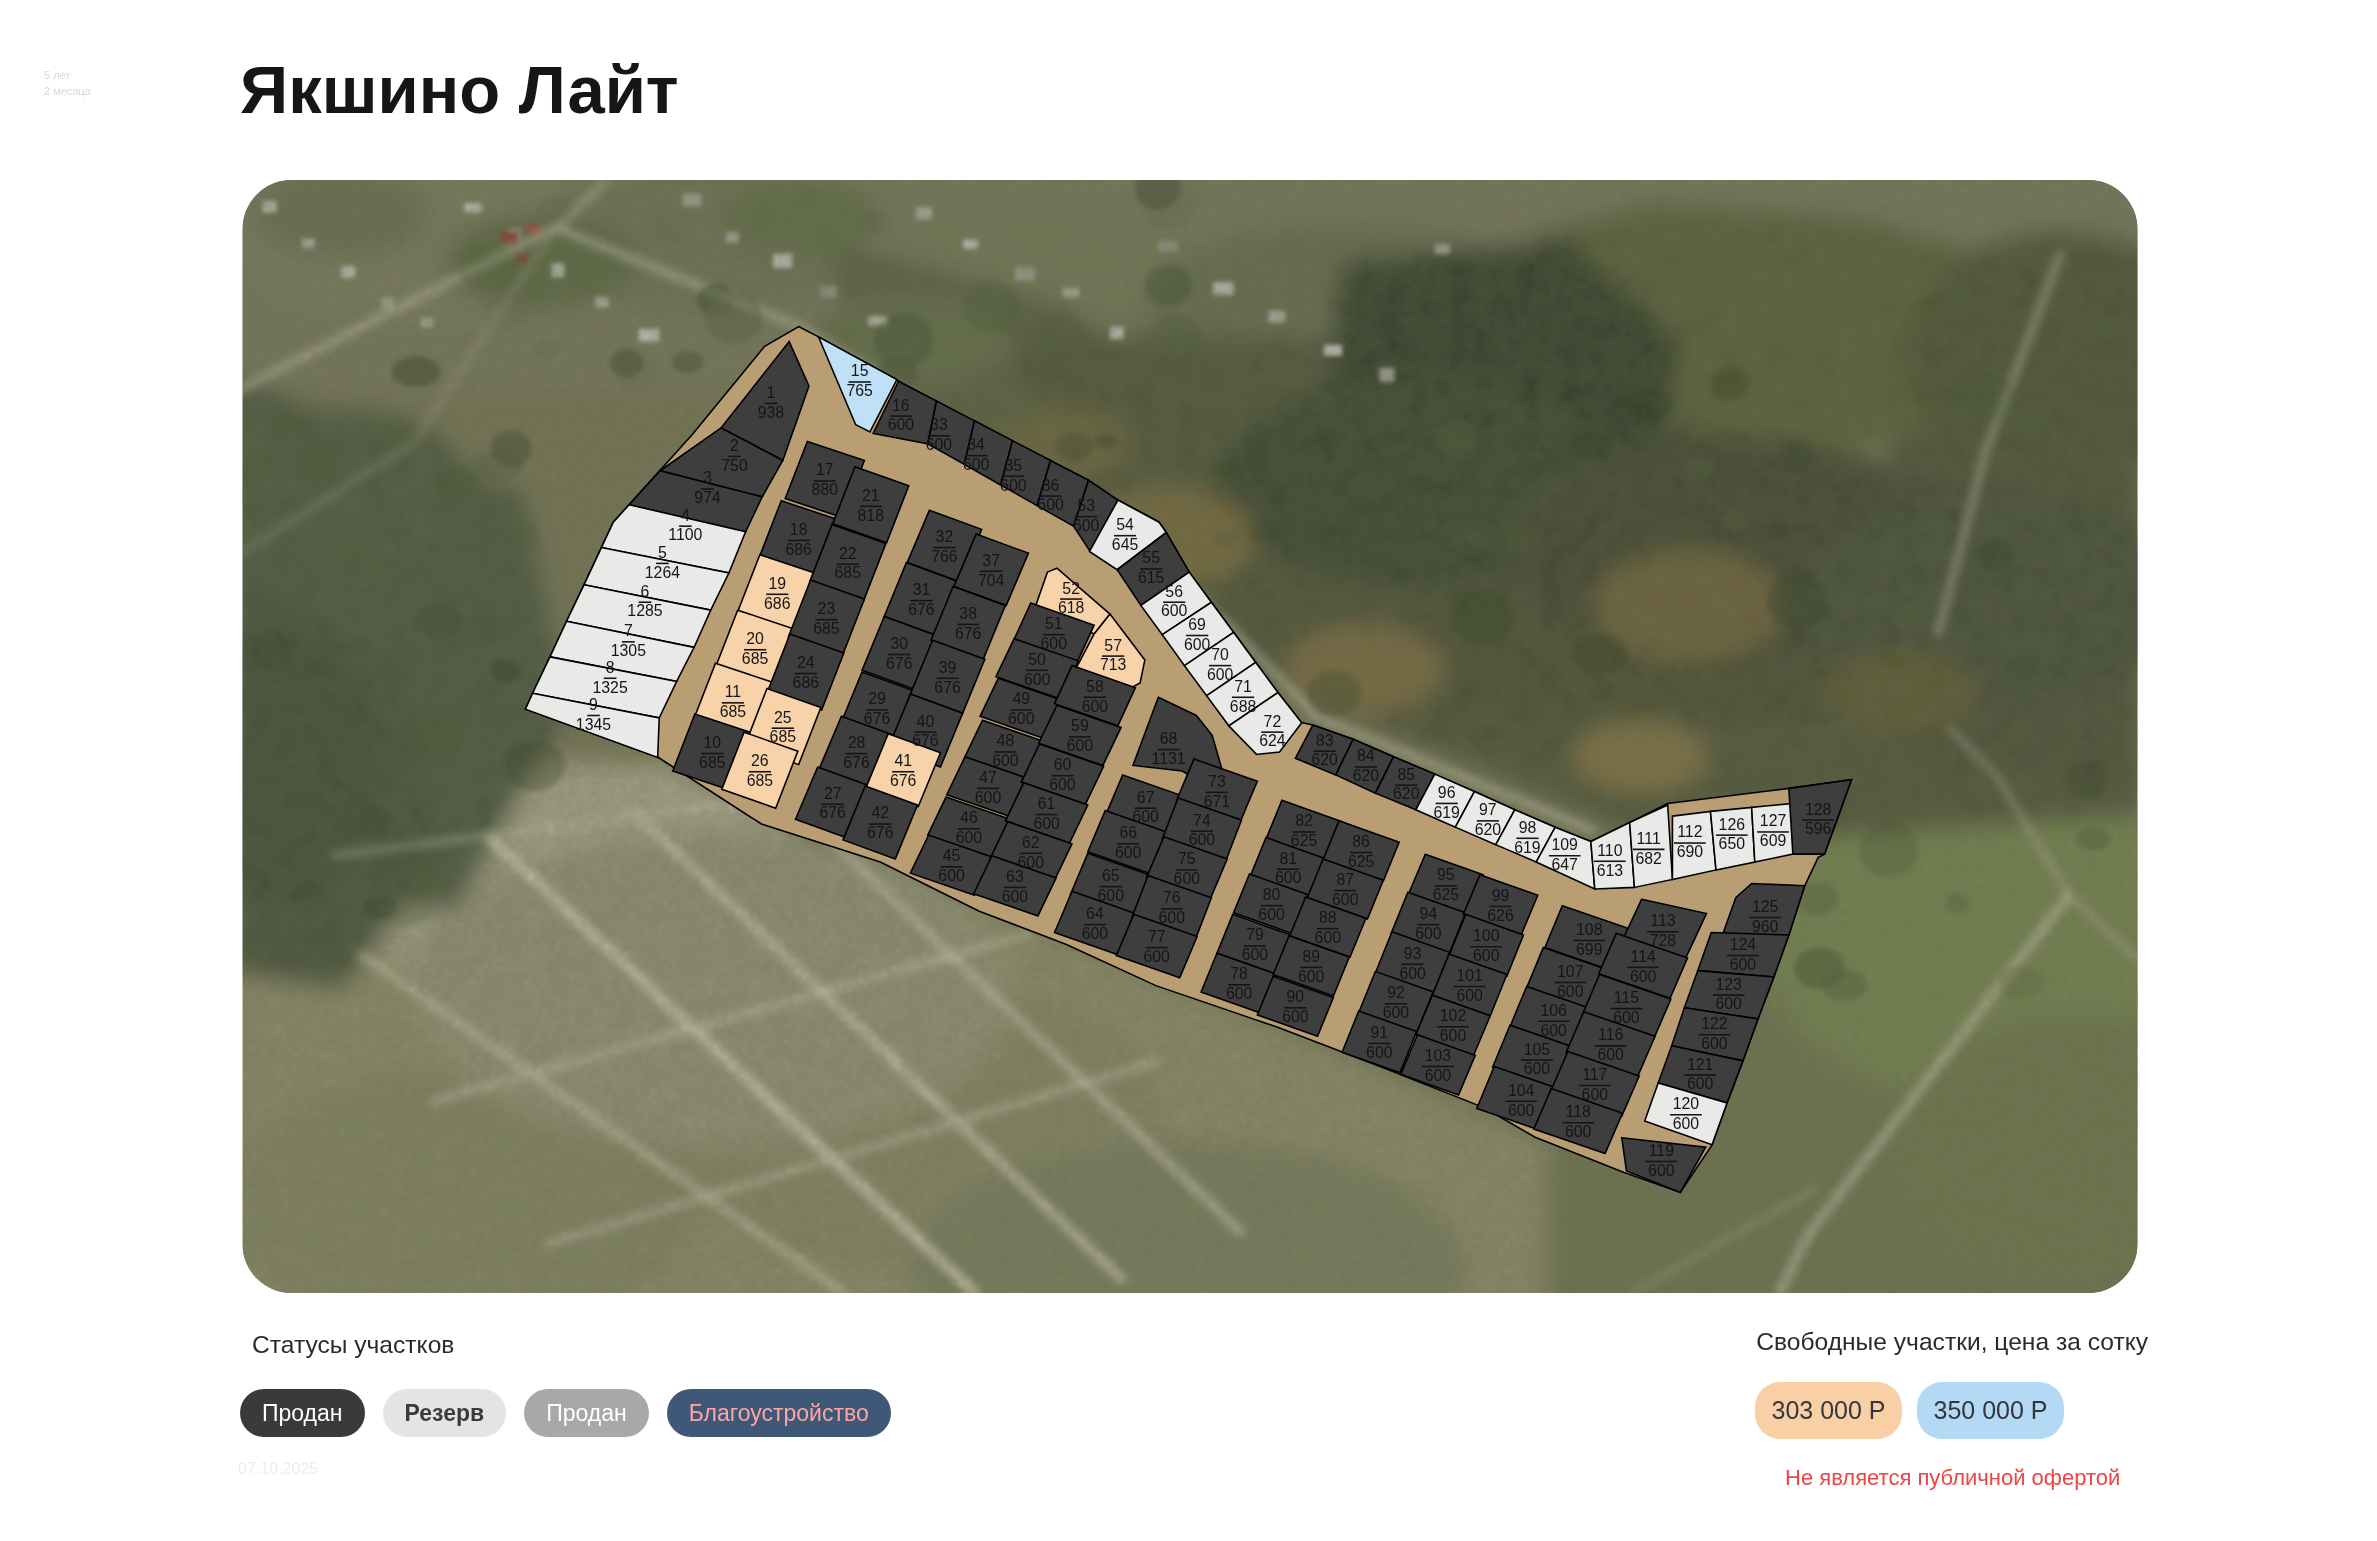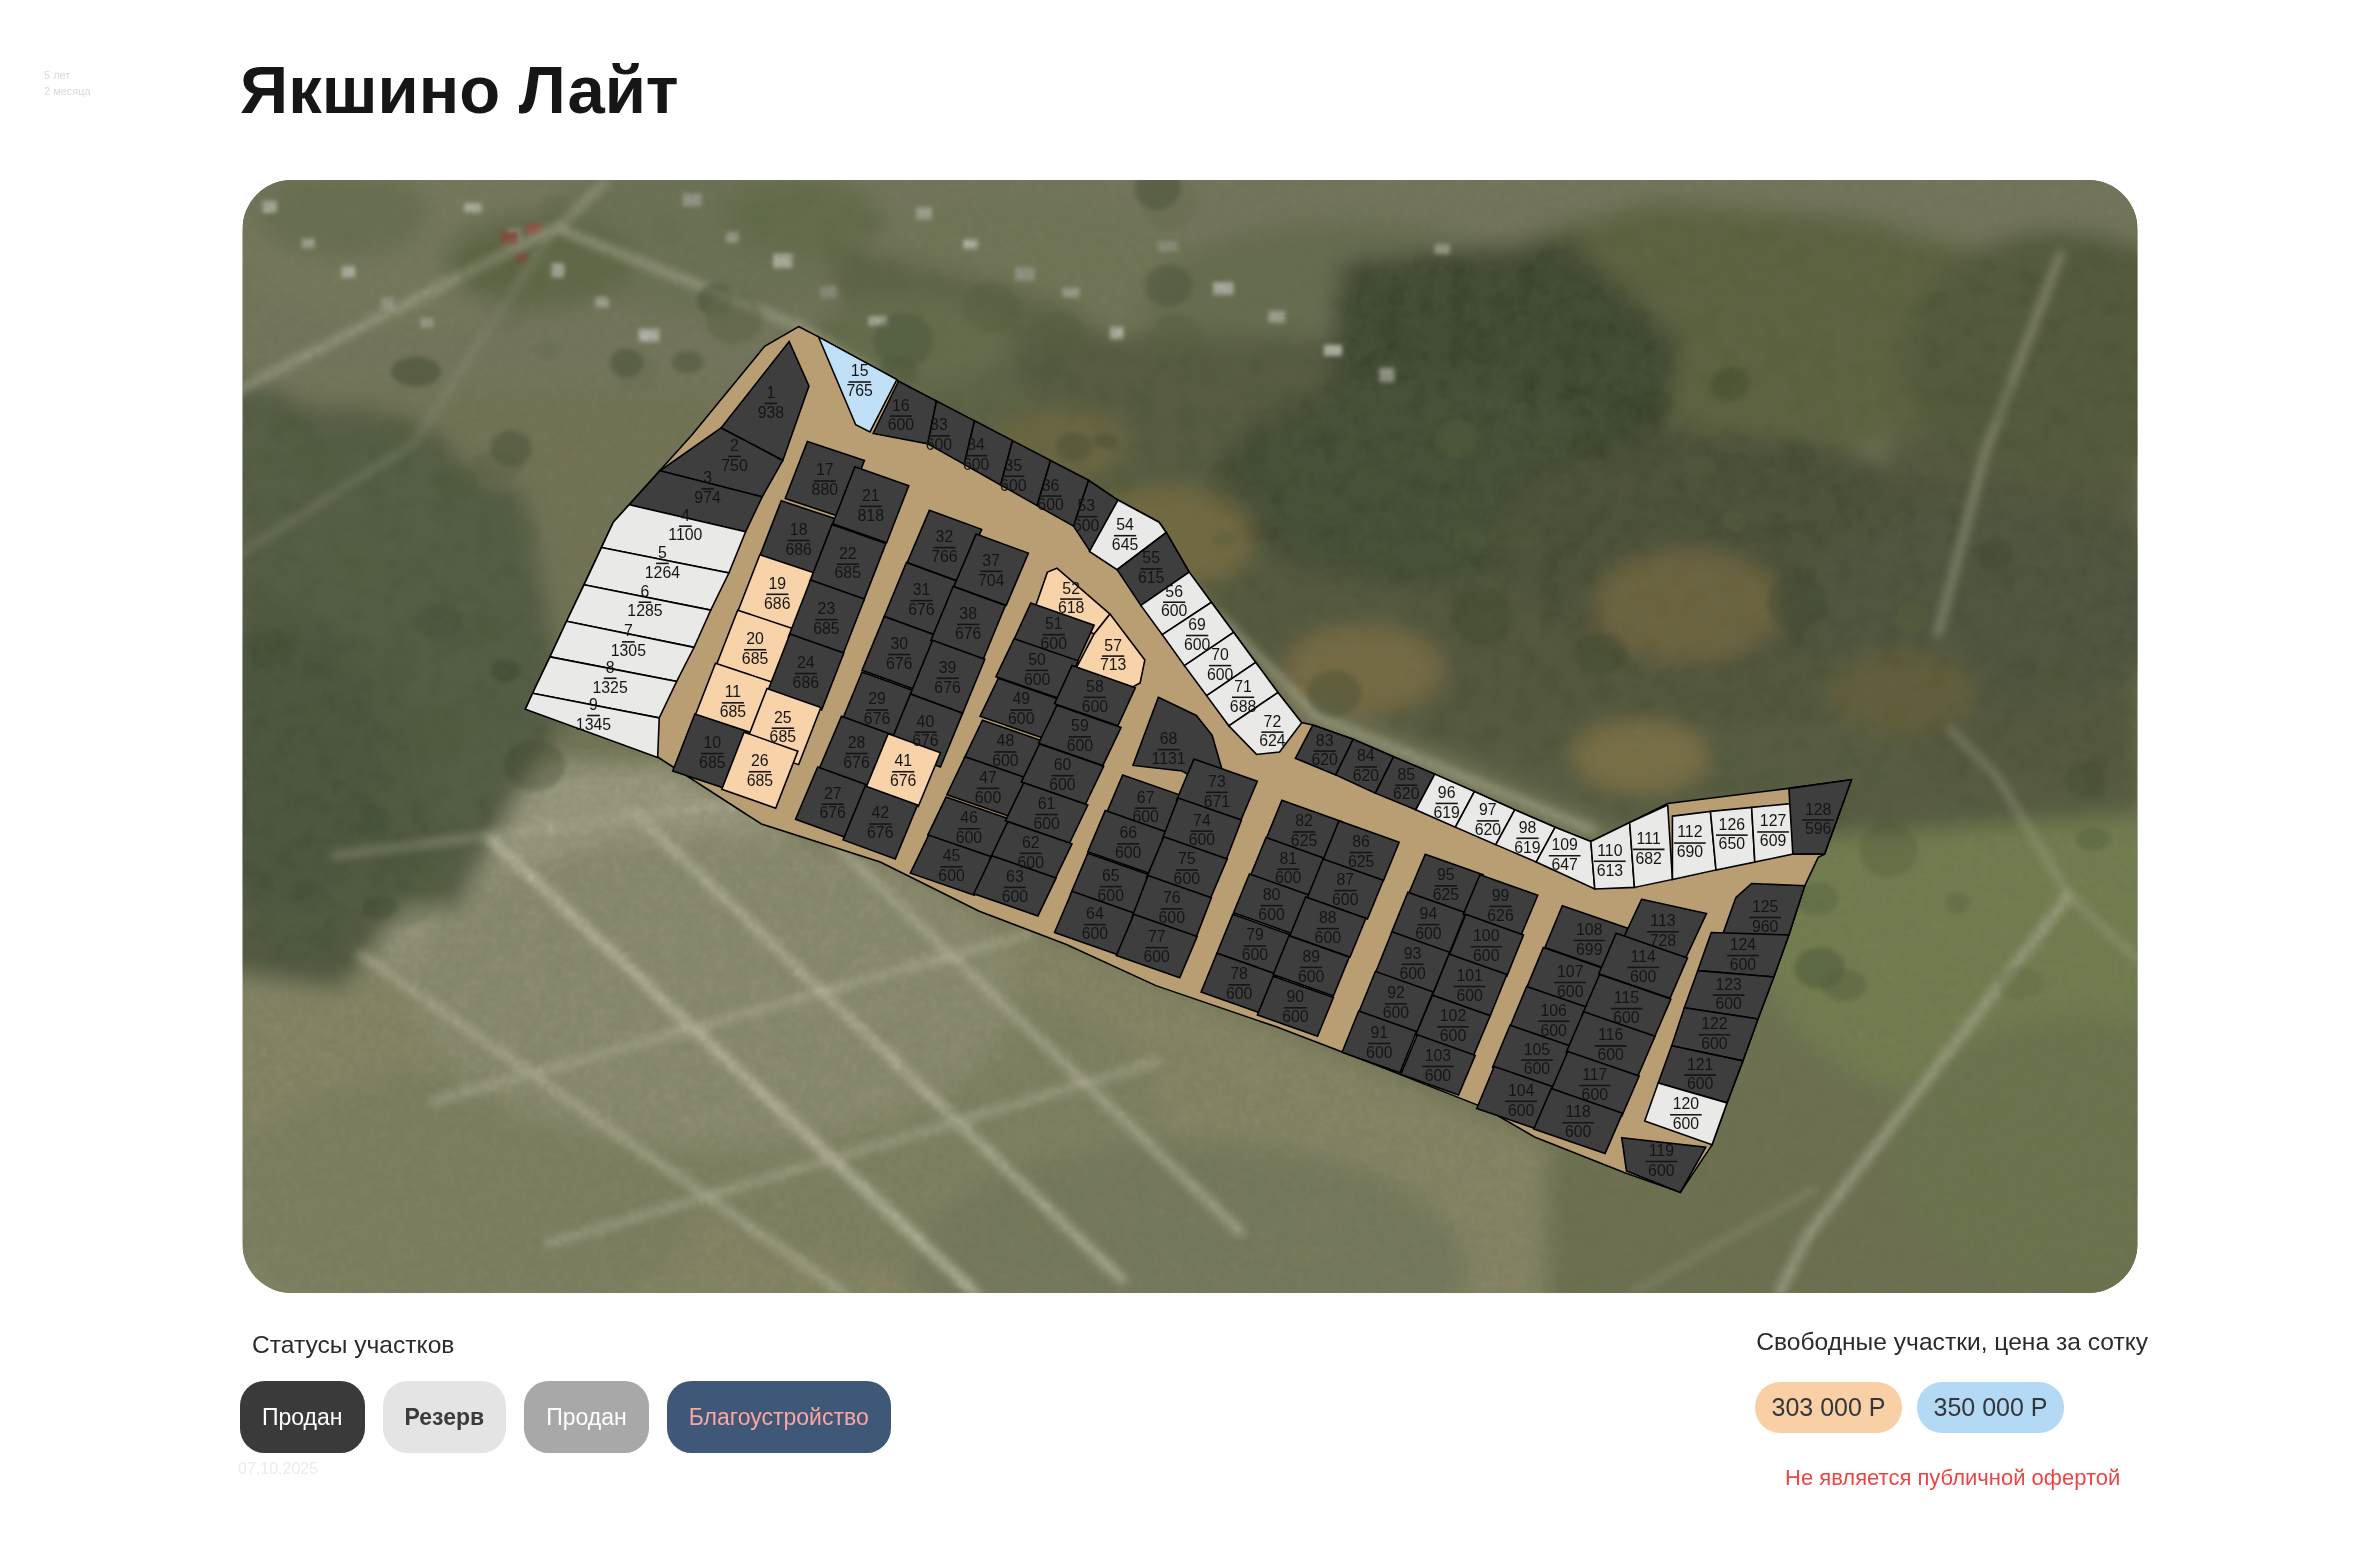--- a/index.html
+++ b/index.html
@@ -1,27 +1,27 @@
 <!DOCTYPE html>
 <html lang="ru" style="font-size:12.7px"><head><meta charset="utf-8">
 <style>
 html,body{margin:0;padding:0;background:#fff;width:2377px;height:1541px;overflow:hidden;}
 body{font-family:"Liberation Sans", sans-serif;position:relative;}
 .title{position:absolute;left:240px;top:51px;font-size:67px;font-weight:bold;color:#161616;letter-spacing:0;}
 .map{position:absolute;left:242px;top:180px;width:1896px;height:1113px;}
 .lg-h{position:absolute;left:240px;top:1331px;font-size:24.6px;color:#2b2b2b;margin-left:12px;}
 .btns{position:absolute;left:240px;top:1381px;display:flex;gap:18px;}
-.btn{height:48px;border-radius:24.6px;display:flex;align-items:center;justify-content:center;font-size:23px;padding:12px 22px;}
+.btn{height:48px;border-radius:24.6px;display:flex;align-items:center;justify-content:center;font-size:23px;padding:0 22px;margin-top:8px;}
 .b1{background:#3a3a3a;color:#fff;}
 .b2{background:#e4e4e4;color:#3b3b3b;font-weight:bold;}
 .b3{background:#a8a8a8;color:#fff;}
 .b4{background:#405877;color:#fca5a5;}
 .pr-h{position:absolute;right:229px;top:1328px;font-size:24.6px;color:#2b2b2b;}
 .pills{position:absolute;left:1755px;top:1382px;display:flex;gap:15px;}
-.pill{height:51px;border-radius:25px;display:flex;align-items:center;justify-content:center;font-size:25px;color:#33373c;width:147px;}
+.pill{height:57px;border-radius:25px;display:flex;align-items:center;justify-content:center;font-size:25px;color:#33373c;width:147px;}
 .p1{background:#f9d0a5;}
 .p2{background:#b4d9f4;}
 .note{position:absolute;left:1785px;top:1465px;font-size:22px;color:#ef4444;}
 .wm1{position:absolute;left:44px;top:67px;font-size:11px;color:#d8d8d8;line-height:16px;}
 .wm2{position:absolute;left:238px;top:1460px;font-size:16px;color:#ececec;}
 </style></head>
 <body>
 
 <div class="title">Якшино Лайт</div>
 

